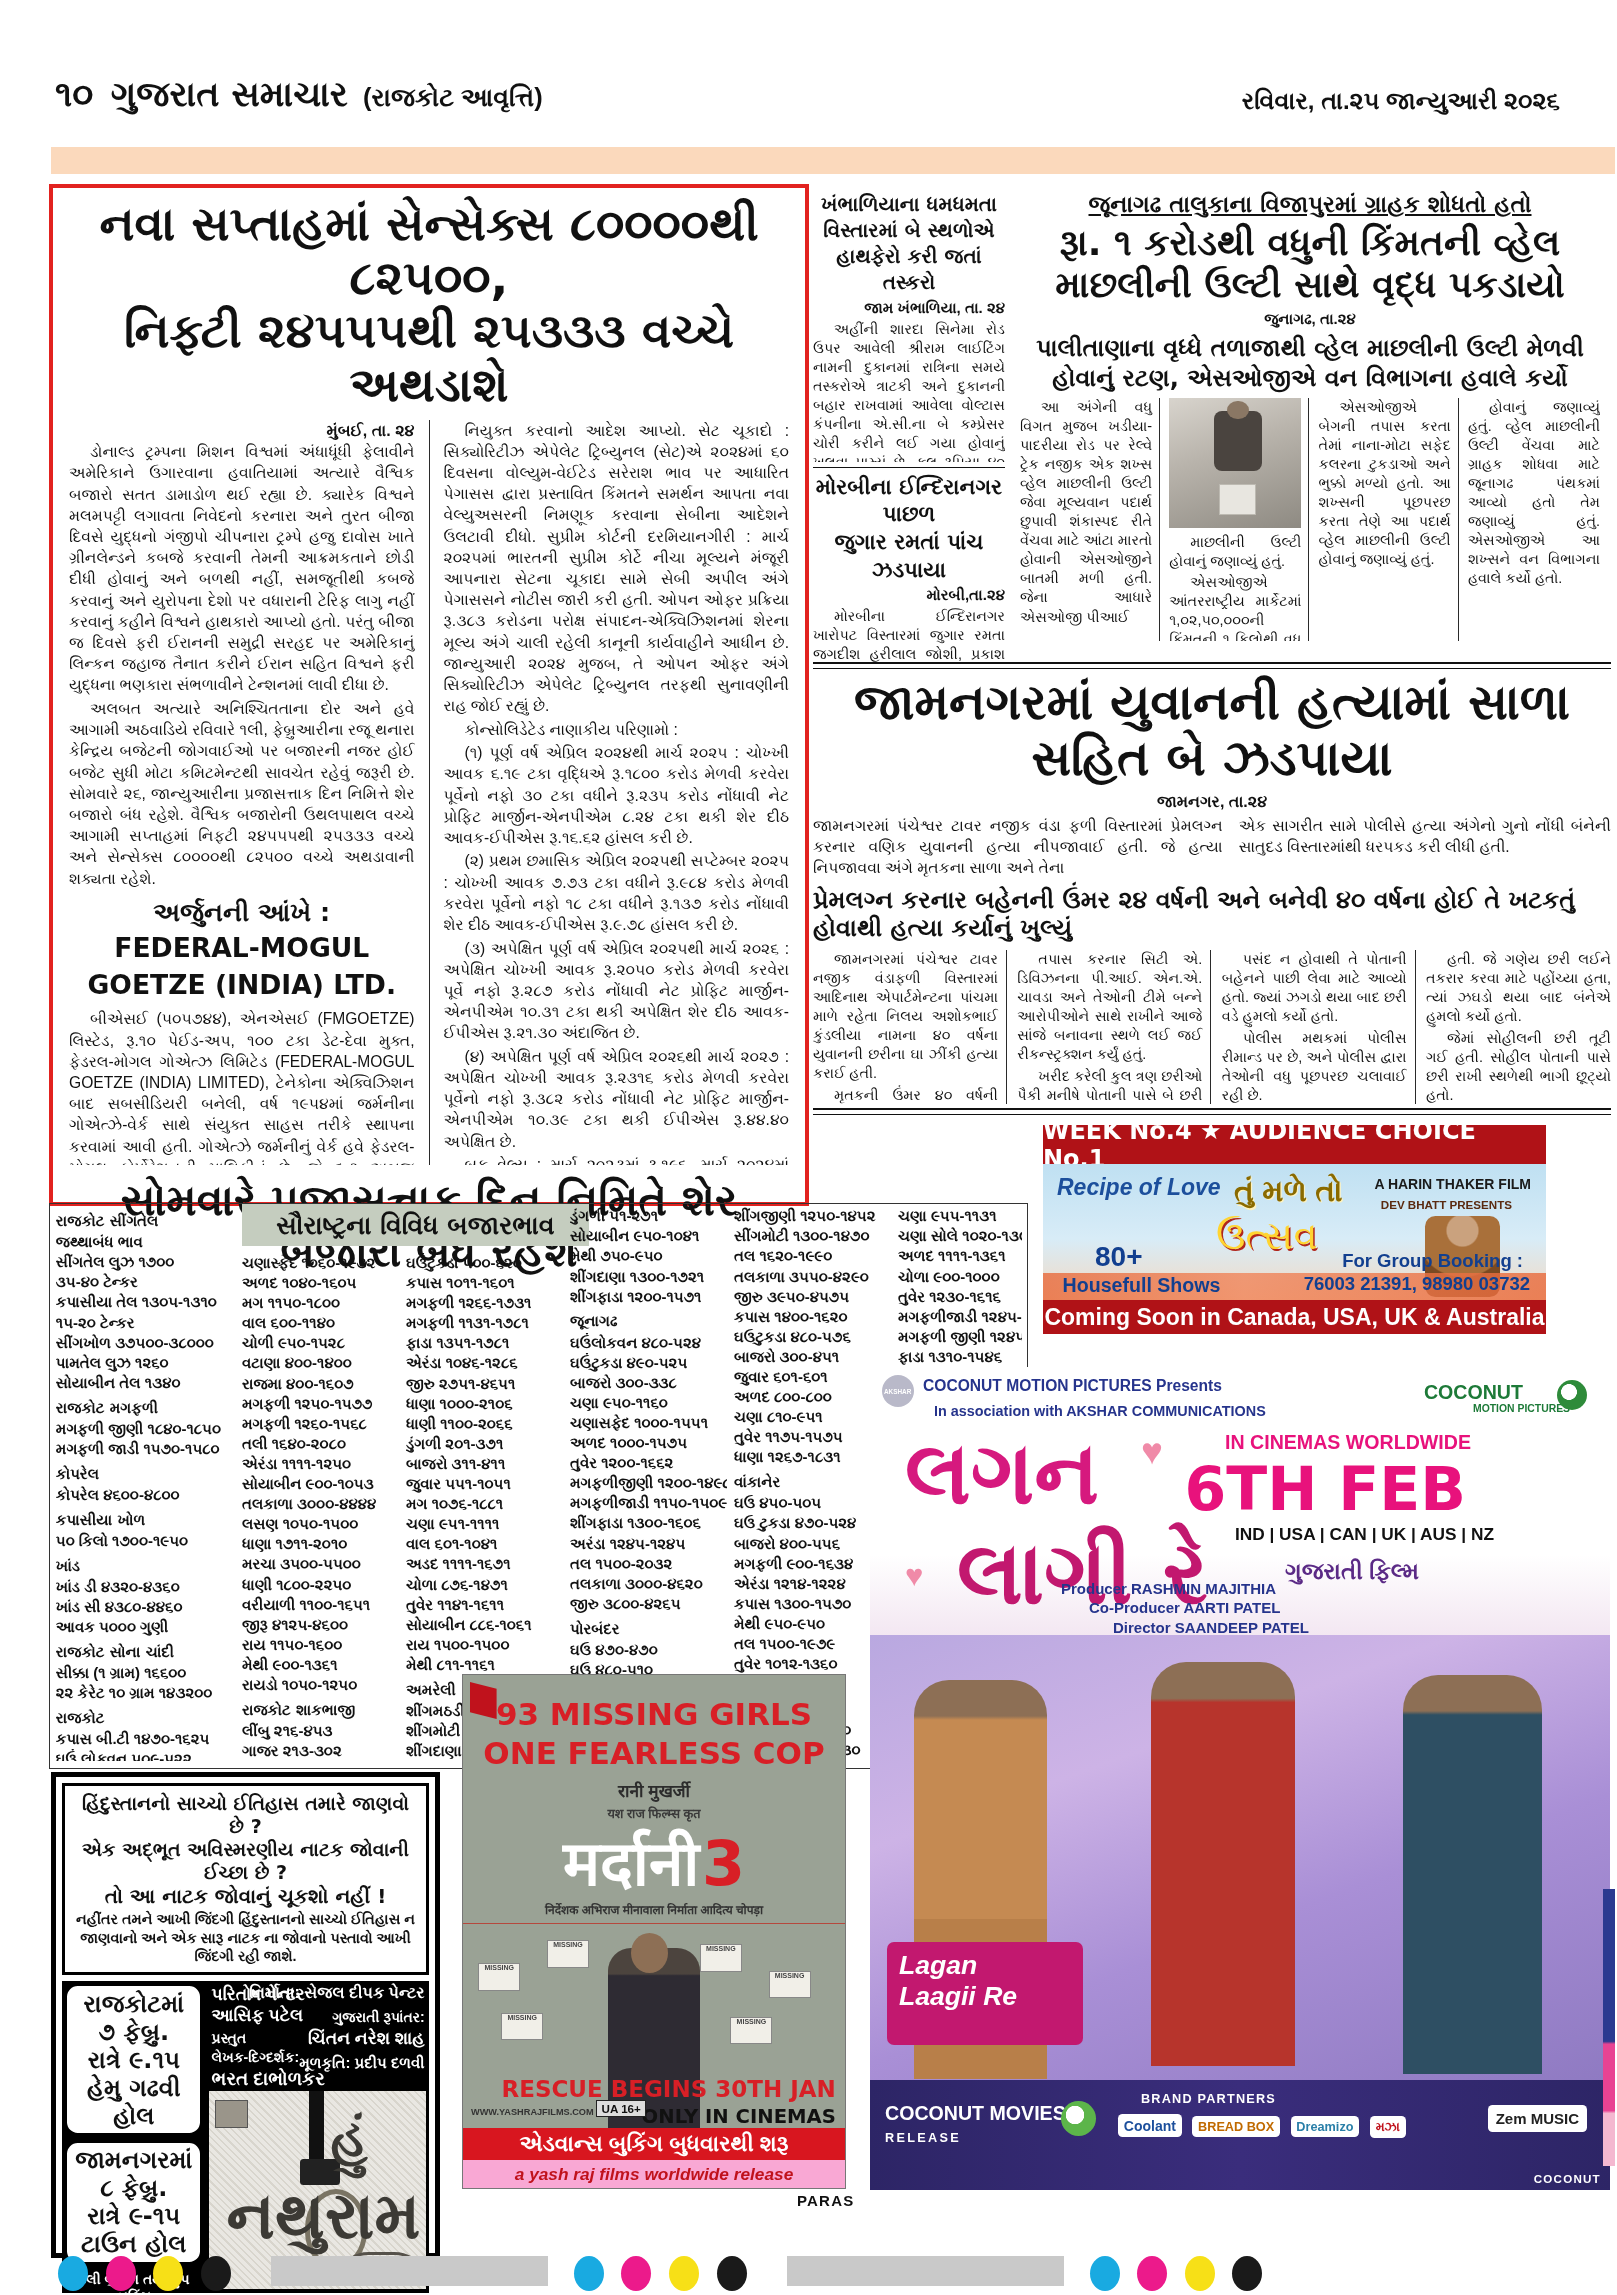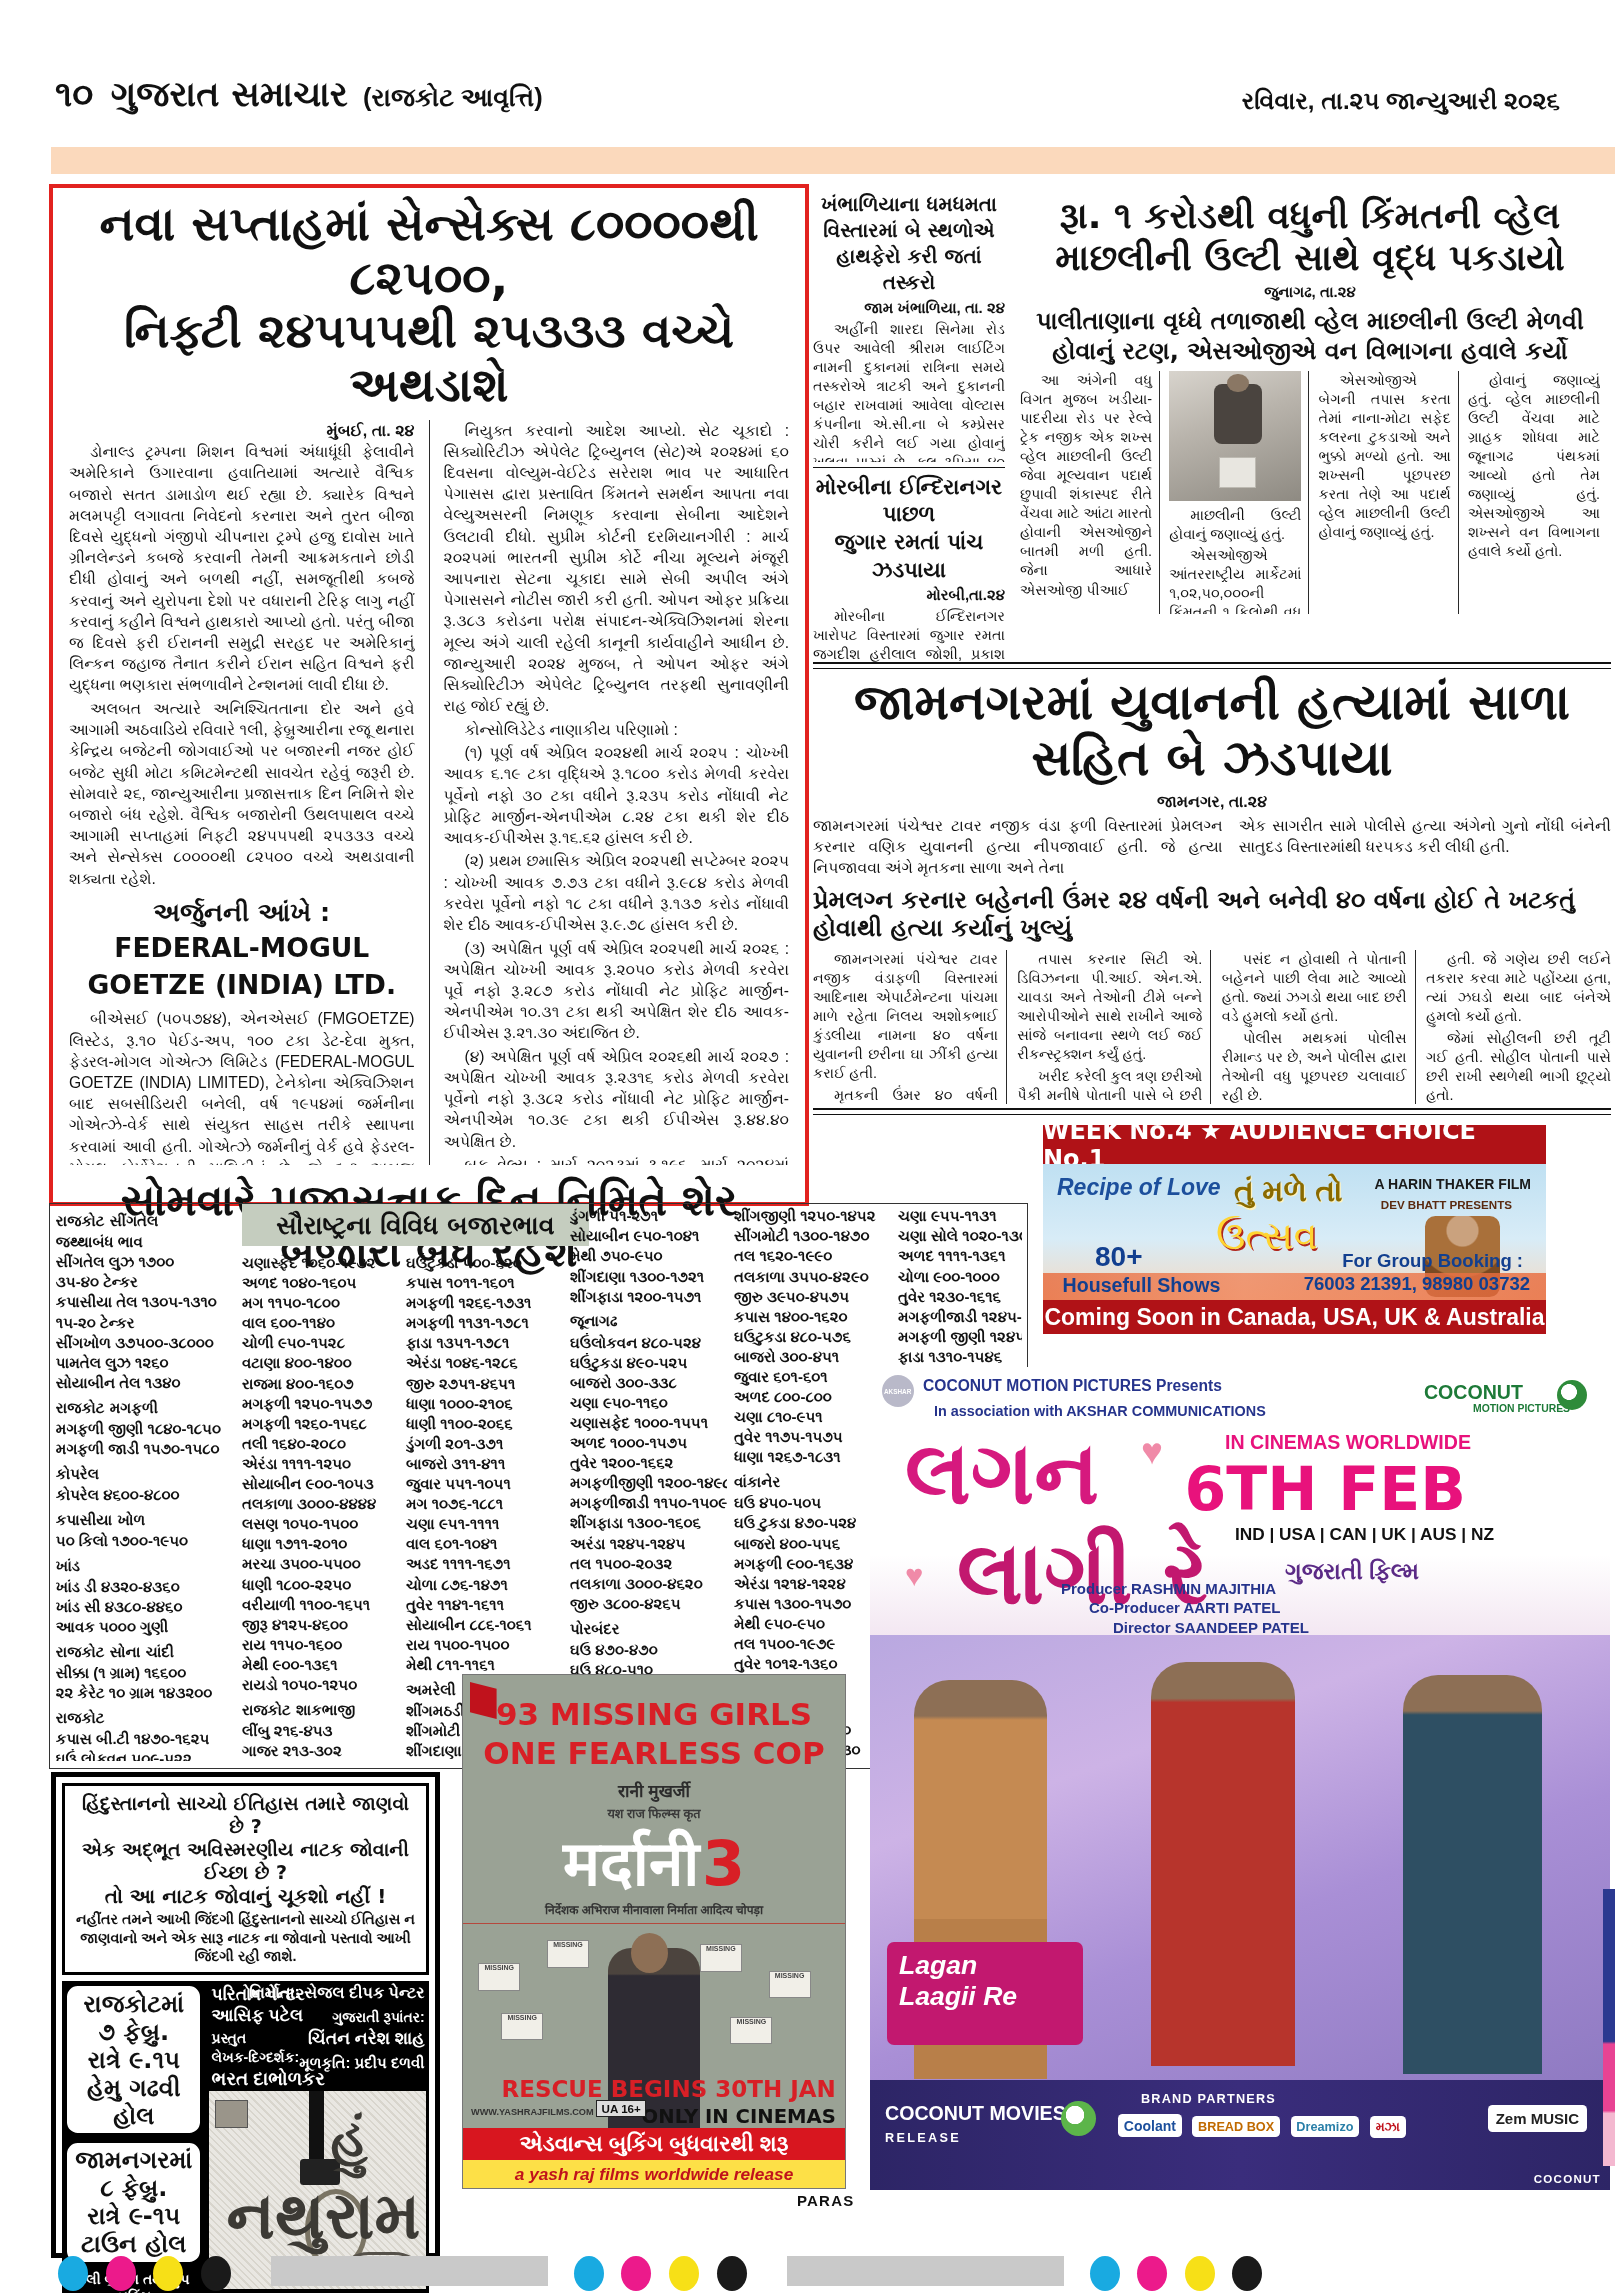--- a/index.html
+++ b/index.html
@@ -81,20 +81,21 @@
   <div class="abs" style="left:813px;top:467px;width:192px;height:192px;overflow:hidden;border-top:1.7px solid #111;padding-top:4.6px;">
     <div class="hfont center" style="font-size:21.4px;line-height:1.3;">મોરબીના ઈન્દિરાનગર પાછળ</div>
     <div class="hfont center" style="font-size:21.4px;line-height:1.3;">જુગાર રમતાં પાંચ ઝડપાયા</div>
     <div class="dline right" style="font-size:15px;margin:2.3px 0;">મોરબી,તા.૨૪</div>
     <div class="small-t just">
         <div class="para">મોરબીના ઈન્દિરાનગર ખારોપટ વિસ્તારમાં જુગાર રમતા જગદીશ હરીલાલ જોશી, પ્રકાશ મનુભાઈ વરાળીયા, સુનિલ ધીરૂભાઈ સુરેલા, મનીષ રાજુભાઈ સુરેલા, સંજય અવસરભાઈ જીંજવાડિયા અને બટુકગર ગોસાઈ એમ છને ઝડપી લઈ ન રોકડ ૩૨ હજાર પોલીસે કબજે કર્યા હતા.</div>
       </div>
   </div>
 
   <div class="abs" style="left:1020px;top:191px;width:580px;height:468px;overflow:hidden;">
+    <div class="hfont center" style="font-size:23px;text-decoration:underline;">જૂનાગઢ તાલુકાના વિજાપુરમાં ગ્રાહક શોધતો હતો</div>
     <div class="hfont center" style="font-size:36px;line-height:1.18;margin-top:3.5px;">રૂા. ૧ કરોડથી વધુની કિંમતની વ્હેલ</div>
     <div class="hfont center" style="font-size:36px;line-height:1.18;">માછલીની ઉલ્ટી સાથે વૃદ્ધ પકડાયો</div>
     <div class="dline center" style="font-size:15px;margin-top:3.5px;">જુનાગઢ, તા.૨૪</div>
     <div class="hfont center" style="font-size:24px;line-height:1.25;margin-top:4.6px;">પાલીતાણાના વૃધ્ધે તળાજાથી વ્હેલ માછલીની ઉલ્ટી મેળવી</div>
     <div class="hfont center" style="font-size:24px;line-height:1.25;">હોવાનું રટણ, એસઓજીએ વન વિભાગના હવાલે કર્યો</div>
     <div style="display:flex;gap:9.2px;margin-top:5.8px;height:243px;overflow:hidden;">
       <div class="small-t just colrule" style="flex:1;padding-right:7px;">
         <div>
             <div class="para">આ અંગેની વધુ વિગત મુજબ ખડીયા-પાદરીયા રોડ પર રેલ્વે ટ્રેક નજીક એક શખ્સ વ્હેલ માછલીની ઉલ્ટી જેવા મૂલ્યવાન પદાર્થ છુપાવી શંકાસ્પદ રીતે વેંચવા માટે આંટા મારતો હોવાની એસઓજીને બાતમી મળી હતી. જેના આધારે એસઓજી પીઆઈ</div>
           </div>
@@ -429,21 +430,21 @@
       <div style="position:absolute;left:10%;top:44%;width:40px;height:25.4px;background:#f1efe8;border:0.6px solid #888;color:#444;font-size:7px;font-weight:700;text-align:center;">MISSING</div>
       <div style="position:absolute;left:70%;top:46%;width:40px;height:25.4px;background:#f1efe8;border:0.6px solid #888;color:#444;font-size:7px;font-weight:700;text-align:center;">MISSING</div>
       <div style="position:absolute;left:38%;top:10%;width:92px;height:185px;background:linear-gradient(180deg,#4c443e 0 14%,#2e2b33 15% 100%);border-radius:23px 23px 0 0;"></div>
       <div style="position:absolute;left:44%;top:2%;width:37px;height:40px;background:#8d6f55;border-radius:50%;"></div>
     </div>
     <div style="position:absolute;right:9.2px;top:401px;color:#d81f26;font-weight:800;font-size:23px;font-family:'DejaVu Sans','Liberation Sans',sans-serif;">RESCUE BEGINS 30TH JAN</div>
     <div style="position:absolute;right:9.2px;top:430px;color:#111;font-weight:800;font-size:19.6px;font-family:'DejaVu Sans','Liberation Sans',sans-serif;">ONLY IN CINEMAS</div>
     <div style="position:absolute;left:8px;top:432px;color:#333;font-weight:700;font-size:9.2px;">WWW.YASHRAJFILMS.COM</div>
     <div style="position:absolute;left:133px;top:425px;border:1.7px solid #222;background:#ddd;color:#111;font-weight:800;font-size:11.6px;padding:1.2px 4.6px;">UA 16+</div>
     <div style="position:absolute;left:0;top:453px;width:100%;height:32px;background:#d8161f;color:#fff;display:flex;align-items:center;justify-content:center;font-weight:800;font-size:22px;">એડવાન્સ બુકિંગ બુધવારથી શરૂ</div>
-    <div style="position:absolute;left:0;top:485px;width:100%;height:28px;background:#fde047;color:#c0121c;display:flex;align-items:center;justify-content:center;font-weight:700;font-style:italic;font-size:17.3px;">a  yash raj films  worldwide release</div>
+    <div style="position:absolute;left:0;top:485px;width:100%;height:28px;background:#f9a8d4;color:#c0121c;display:flex;align-items:center;justify-content:center;font-weight:700;font-style:italic;font-size:17.3px;">a  yash raj films  worldwide release</div>
   </div>
   <div class="abs bold" style="left:797px;top:2192px;font-size:15px;letter-spacing:1.2px;">PARAS</div>
 
   <div class="abs" style="left:870px;top:1367px;width:740px;height:823px;background:#fff;overflow:hidden;">
     <div style="position:relative;width:100%;height:268px;background:linear-gradient(180deg,#ffffff 0 70%,#f3e7f2 100%);">
       <div style="position:absolute;left:11.6px;top:8px;width:32px;height:32px;border-radius:50%;background:#b9b9c9;color:#fff;font-size:6.4px;font-weight:800;display:flex;align-items:center;justify-content:center;">AKSHAR</div>
       <div style="position:absolute;left:53px;top:10.4px;color:#26348c;font-weight:800;font-size:15.6px;">COCONUT MOTION PICTURES Presents</div>
       <div style="position:absolute;left:64px;top:36px;color:#26348c;font-weight:700;font-size:14.4px;">In association with AKSHAR COMMUNICATIONS</div>
       <div style="position:absolute;right:87px;top:14px;color:#1d7a38;font-weight:800;font-size:19.6px;">COCONUT</div>
       <div style="position:absolute;right:40px;top:36px;color:#1d7a38;font-weight:700;font-size:10.4px;">MOTION PICTURES</div>

